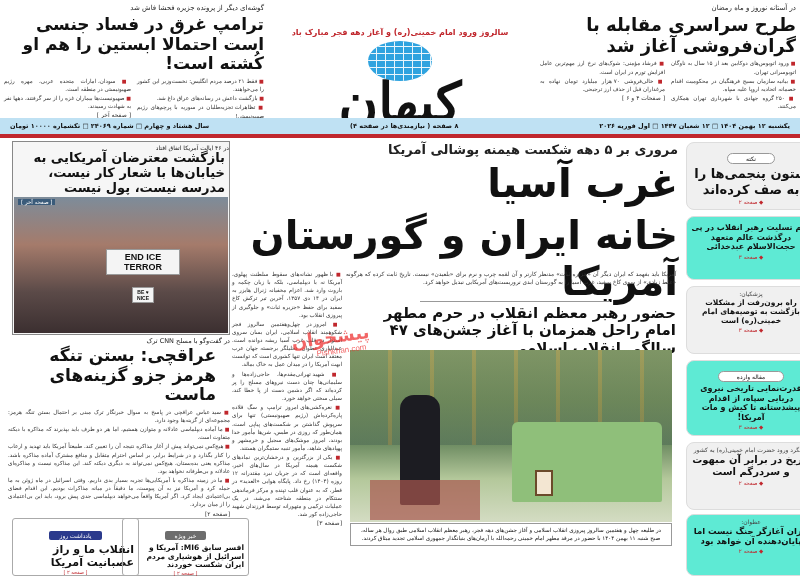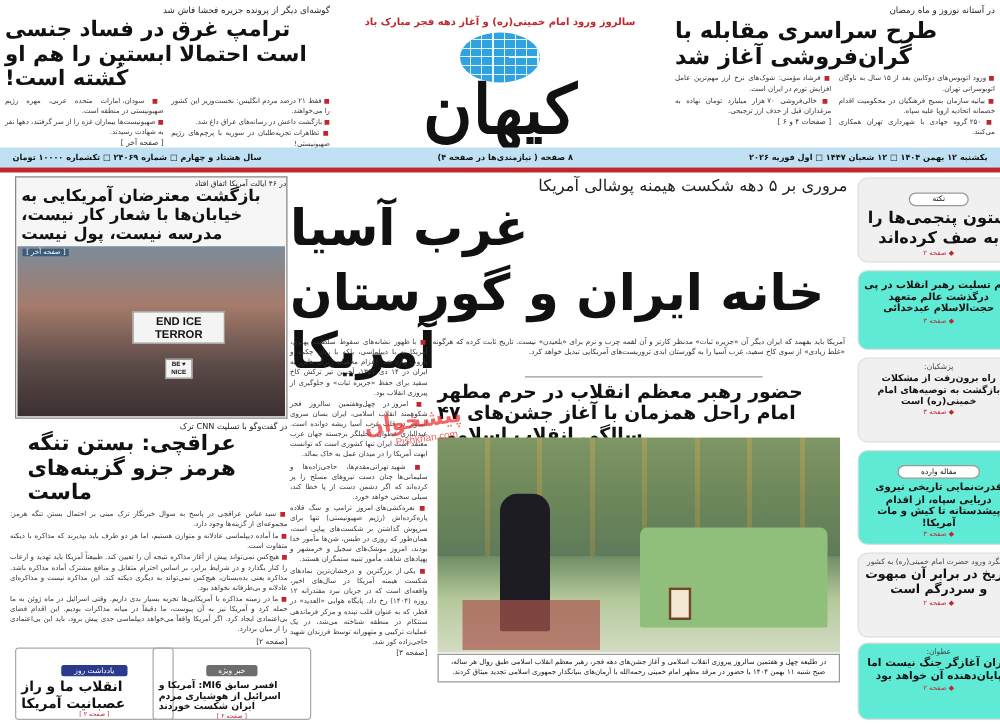--- a/index.html
+++ b/index.html
@@ -1,26 +1,26 @@
 <!DOCTYPE html>
 <html><head>
 <meta charset="utf-8">
 <style>
 *{box-sizing:border-box;margin:0;padding:0}
 body{width:800px;height:579px;background:#fff;font-family:"DejaVu Sans",sans-serif;color:#111;overflow:hidden;position:relative;direction:rtl}
 .abs{position:absolute}
 .kicker{font-size:7px;text-align:right;color:#222}
-.hl{font-weight:bold;text-align:left;line-height:1.15;color:#111}
+.hl{font-weight:bold;text-align:right;line-height:1.15;color:#111}
 .bullets{font-size:5.6px;line-height:1.45;color:#333;text-align:justify}
 .bullets p{margin-bottom:1px}
 .bullets p::before{content:"■ ";color:#c0272d;font-size:5px}
 .pageref{font-size:6px;color:#333}
 
 #logo-wrap{left:275px;top:0;width:250px;height:118px;text-align:center}
-#logo-sub{font-size:8px;color:#c0272d;font-weight:bold;margin-top:13px}
+#logo-sub{font-size:8px;color:#c0272d;font-weight:bold;margin-top:28px}
 #globe{width:64px;height:40px;margin:4px auto 0;border-radius:50%;background:#2fa3df;position:relative;overflow:hidden}
 #globe::before{content:"";position:absolute;left:0;top:0;right:0;bottom:0;background:
 repeating-linear-gradient(0deg,transparent 0 6px,#fff 6px 7px),repeating-linear-gradient(90deg,transparent 0 8px,#fff 8px 9px);opacity:.9;border-radius:50%}
 #logo-text{font-family:"DejaVu Serif",serif;font-size:54px;font-weight:bold;line-height:1;margin-top:-6px;letter-spacing:2px}
 
 #datebar{left:0;top:118px;width:800px;height:16px;background:#bfe1f3;display:flex;align-items:center;justify-content:space-between;padding:0 10px;font-size:6.5px;font-weight:bold}
 #redline{left:0;top:134px;width:800px;height:4px;background:#c0272d}
 
 .sidebox{position:absolute;left:686px;width:130px;border-radius:8px;background:#f0f0f0;border:1px solid #ddd;padding:3px 4px;text-align:center}
 .sidebox.white{background:#5eead4}
@@ -112,21 +112,21 @@
     <div class="ref">◆ صفحه ۲</div>
   </div>
   <div class="sidebox white" style="top:514px;height:62px">
     <div class="lbl">عطوان:</div>
     <div class="t" style="font-size:8.5px">ایران آغازگر جنگ نیست اما پایان‌دهنده آن خواهد بود</div>
     <div class="ref">◆ صفحه ۲</div>
   </div>
 </aside>
 
 <section>
-  <div class="abs kicker" style="left:232px;top:142px;width:446px;font-size:13px;font-weight:normal">مروری بر ۵ دهه شکست هیمنه پوشالی آمریکا</div>
+  <div class="abs kicker" style="left:232px;top:142px;width:446px;font-size:13px;font-weight:bold">مروری بر ۵ دهه شکست هیمنه پوشالی آمریکا</div>
   <h1 class="abs hl" style="left:232px;top:160px;width:446px;font-size:40px">غرب آسیا</h1>
   <h1 class="abs hl" style="left:232px;top:212px;width:446px;font-size:40px">خانه ایران و گورستان آمریکا</h1>
   <p class="abs bullets" style="left:346px;top:270px;width:330px;font-size:5.8px">آمریکا باید بفهمد که ایران دیگر آن «جزیره ثبات» مدنظر کارتر و آن لقمه چرب و نرم برای «بلعیدن» نیست. تاریخ ثابت کرده که هرگونه «غلط زیادی» از سوی کاخ سفید، غرب آسیا را به گورستان ابدی تروریست‌های آمریکایی تبدیل خواهد کرد.</p>
   <div class="abs" style="left:420px;top:301px;width:190px;height:1px;background:#999"></div>
   <div class="abs bullets" style="left:232px;top:270px;width:110px;font-size:5.6px">
     <p>با ظهور نشانه‌های سقوط سلطنت پهلوی، آمریکا نه با دیپلماسی، بلکه با زبان چکمه و باروت وارد شد. اعزام مخفیانه ژنرال هایزر به ایران در ۱۴ دی ۱۳۵۷، آخرین تیر ترکش کاخ سفید برای حفظ «جزیره ثبات» و جلوگیری از پیروزی انقلاب بود.</p>
     <p>امروز در چهل‌وهفتمین سالروز فجر شکوهمند انقلاب اسلامی، ایران بسان سروی استوار در قلب غرب آسیا ریشه دوانده است. عبدالباری عطوان، تحلیلگر برجسته جهان عرب معتقد است ایران تنها کشوری است که توانست ابهت آمریکا را در میدان عمل به خاک بمالد.</p>
     <p>شهید تهرانی‌مقدم‌ها، حاجی‌زاده‌ها و سلیمانی‌ها چنان دست نیروهای مسلح را پر کرده‌اند که اگر دشمن دست از پا خطا کند، سیلی سختی خواهد خورد.</p>
     <p>نعره‌کشی‌های امروز ترامپ و سگ قلاده پاره‌کرده‌اش (رژیم صهیونیستی) تنها برای سرپوش گذاشتن بر شکست‌های پیاپی است، همان‌طور که روزی در طبس، شن‌ها مأمور خدا بودند، امروز موشک‌های سجیل و خرمشهر و پهپادهای شاهد، مأمور تنبیه ستمگران هستند.</p>
     <p>یکی از بزرگترین و درخشان‌ترین نمادهای شکست هیمنه آمریکا در سال‌های اخیر، واقعه‌ای است که در جریان نبرد مقتدرانه ۱۲ روزه (۱۴۰۴) رخ داد. پایگاه هوایی «العدید» در قطر، که به عنوان قلب تپنده و مرکز فرماندهی سنتکام در منطقه شناخته می‌شد، در یک عملیات ترکیبی و متهورانه توسط فرزندان شهید حاجی‌زاده کور شد.</p>
@@ -155,21 +155,21 @@
   <div class="kicker" style="margin-top:2px;font-size:6px">در ۴۶ ایالت آمریکا اتفاق افتاد</div>
   <h2 class="hl" style="font-size:13px;padding:0 4px">بازگشت معترضان آمریکایی به خیابان‌ها با شعار کار نیست، مدرسه نیست، پول نیست</h2>
 </section>
 <div class="abs" id="protest-photo" style="left:14px;top:197px;width:214px;height:136px">
   <div class="sign" style="left:92px;top:52px;width:74px;font-size:9px;padding:2px">END ICE TERROR</div>
   <div class="sign" style="left:118px;top:90px;width:22px;font-size:5px;padding:1px">BE ♥ NICE</div>
   <div class="abs" style="left:4px;top:2px;font-size:5.5px;color:#fff;background:#3a5b7a;padding:0 3px">[ صفحه آخر ]</div>
 </div>
 
 <section class="abs" style="left:8px;top:337px;width:222px;height:170px">
-  <div class="kicker" style="font-size:6.5px">در گفت‌وگو با تسلیت CNN ترک</div>
+  <div class="kicker" style="font-size:6.5px">در گفت‌وگو با مسلح CNN ترک</div>
   <h2 class="hl" style="font-size:17px;margin:1px 14px 3px">عراقچی: بستن تنگه هرمز جزو گزینه‌های ماست</h2>
   <div class="bullets">
     <p>سید عباس عراقچی در پاسخ به سوال خبرنگار ترک مبنی بر احتمال بستن تنگه هرمز: مجموعه‌ای از گزینه‌ها وجود دارد.</p>
     <p>ما آماده دیپلماسی عادلانه و متوازن هستیم، اما هر دو طرف باید بپذیرند که مذاکره با دیکته متفاوت است.</p>
     <p>هیچ‌کس نمی‌تواند پیش از آغاز مذاکره نتیجه آن را تعیین کند. طبیعتاً آمریکا باید تهدید و ارعاب را کنار بگذارد و در شرایط برابر، بر اساس احترام متقابل و منافع مشترک آماده مذاکره باشد. مذاکره یعنی بده‌بستان، هیچ‌کس نمی‌تواند به دیگری دیکته کند. این مذاکره نیست و مذاکره‌ای عادلانه و بی‌طرفانه نخواهد بود.</p>
     <p>ما در زمینه مذاکره با آمریکایی‌ها تجربه بسیار بدی داریم. وقتی اسرائیل در ماه ژوئن به ما حمله کرد و آمریکا نیز به آن پیوست، ما دقیقاً در میانه مذاکرات بودیم. این اقدام فضای بی‌اعتمادی ایجاد کرد. اگر آمریکا واقعاً می‌خواهد دیپلماسی جدی پیش برود، باید این بی‌اعتمادی را از میان بردارد.</p>
     <div class="pageref">[صفحه ۲]</div>
   </div>
 </section>
 

